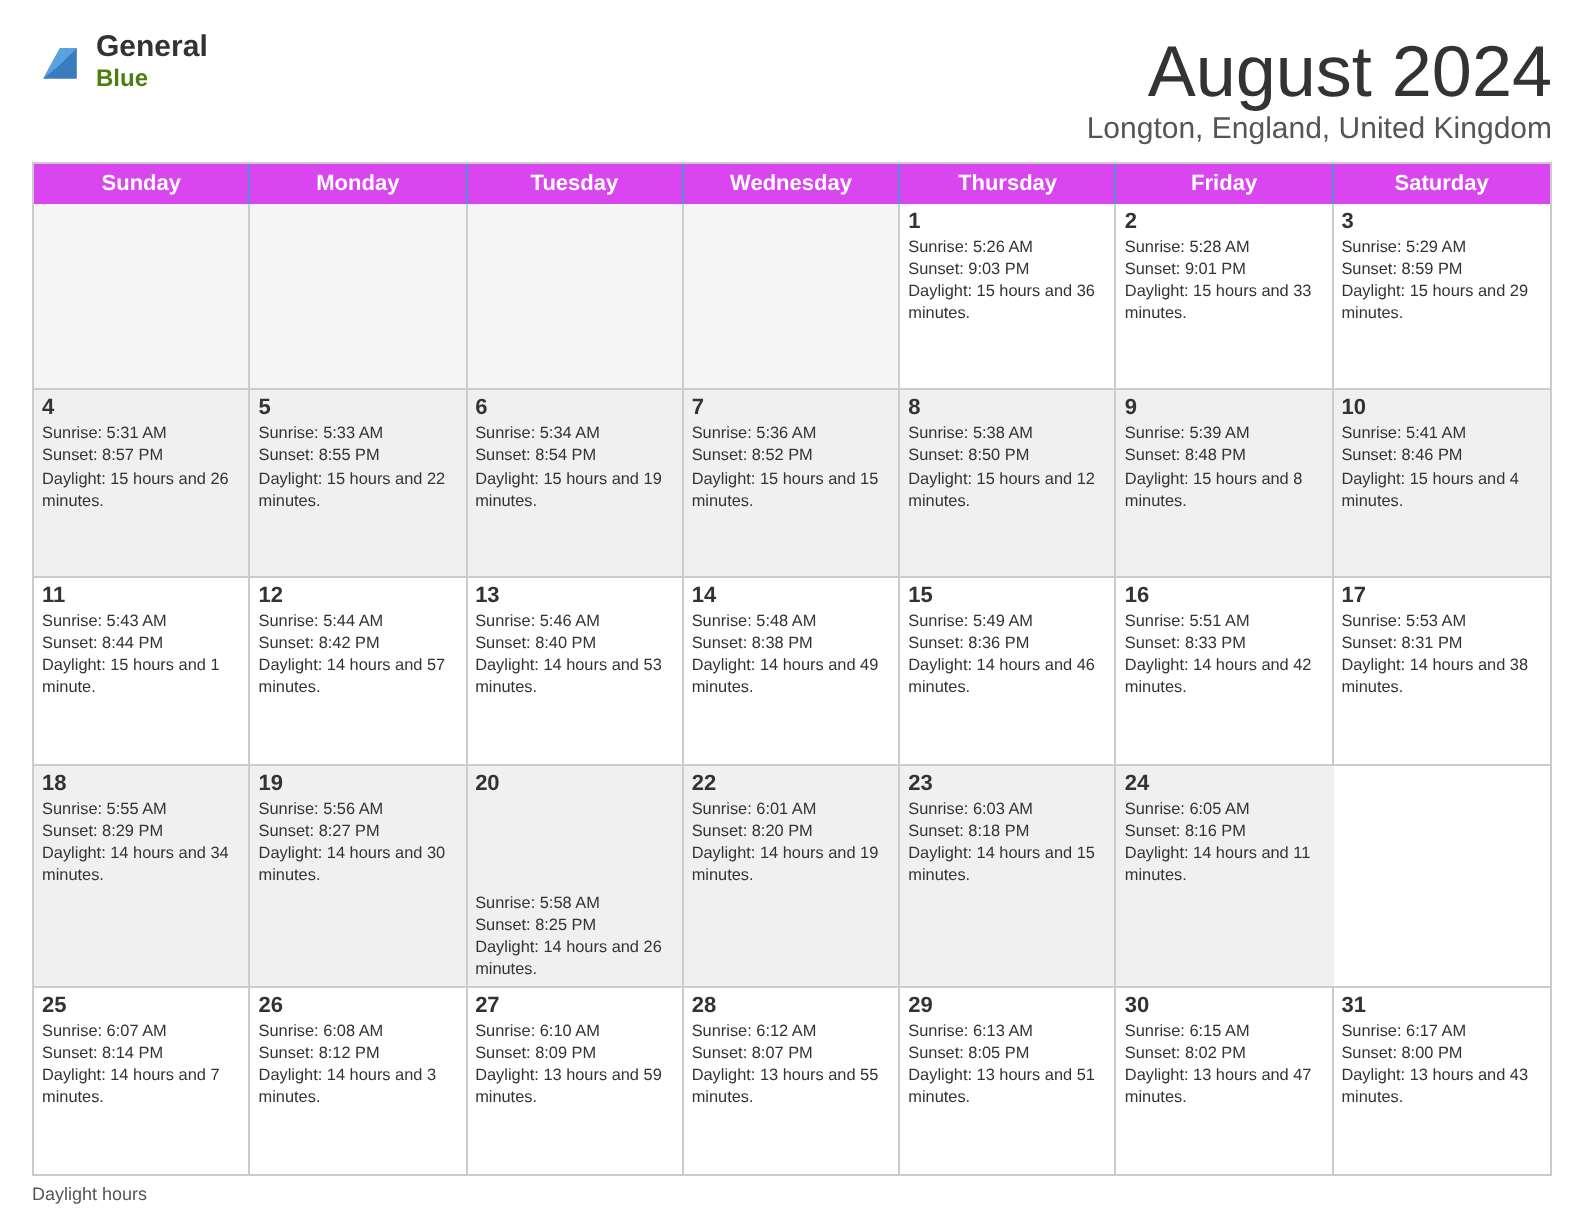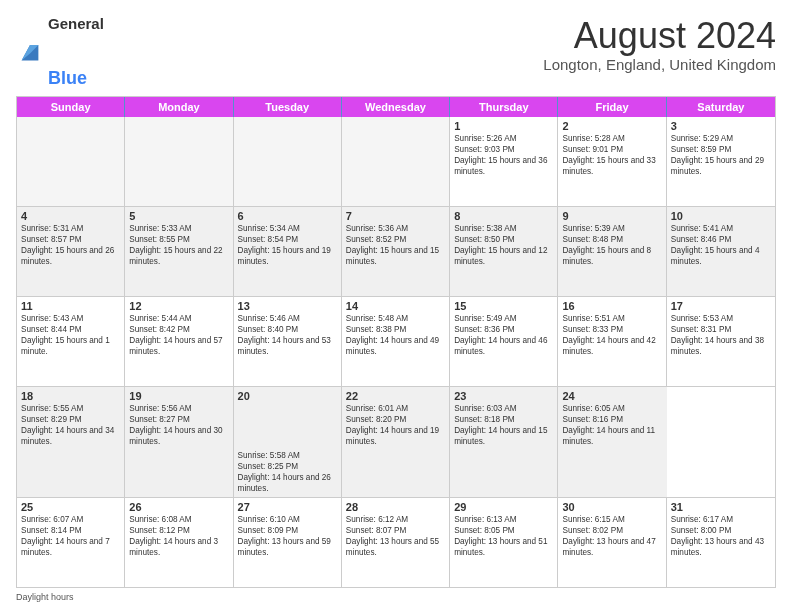--- a/index.html
+++ b/index.html
@@ -25,31 +25,30 @@
     }
     .logo {
       display: flex;
       align-items: center;
       gap: 4px;
     }
     .logo-text {
       display: flex;
       flex-direction: column;
       line-height: 1.1;
-      gap: 36px;
     }
     .logo-general {
       font-size: 15px;
       font-weight: bold;
       color: #333;
     }
     .logo-blue {
-      font-size: 18px;
+      font-size: 12px;
       font-weight: bold;
-      color: #3b82f6;
+      color: #4d7c0f;
     }
     .logo-icon {
       width: 28px;
       height: 28px;
     }
     .title-block {
       text-align: right;
     }
     .main-title {
       font-size: 36px;

